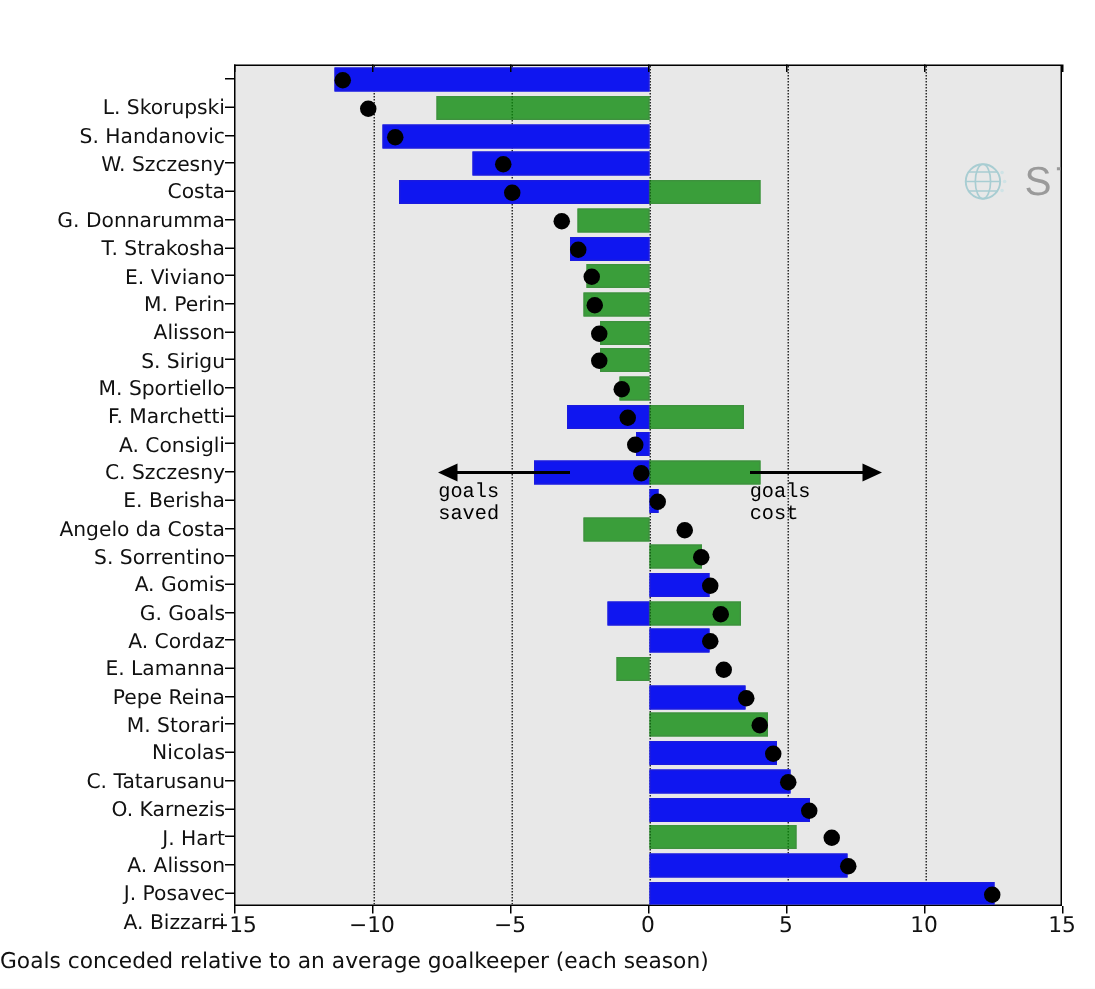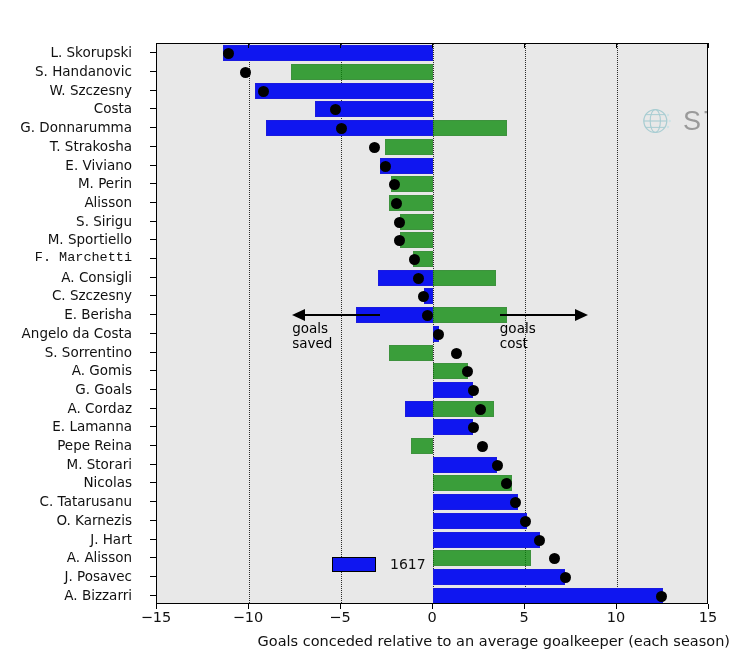--- a/index.html
+++ b/index.html
@@ -66,26 +66,27 @@
     border-radius: 50%;
     background: #000;
     top: 4px;
     margin-left: -5.5px;
   }
 
   
   .ylabels { position: absolute; left: 0; top: 43px; width: 152px; }
   .ylabel {
     position: absolute;
-    right: 20px;
+    right: 2px;
     text-align: left;
     font-size: 13.5px;
     line-height: 14px;
     white-space: nowrap;
     color: #111;
+    margin-top: 20px;
   }
   .ytick {
     position: absolute;
     left: 150px;
     width: 6px; height: 0;
     border-top: 1.3px solid #000;
   }
 
   
   .xtick {
@@ -101,27 +102,27 @@
     position: absolute;
     top: 609px;
     font-size: 14.5px;
     transform: translateX(-50%);
     color: #111;
     white-space: nowrap;
   }
   .xaxis-title {
     position: absolute;
     left: 0; right: 0; top: 633px;
-    text-align: right;
+    text-align: left;
     font-size: 14.5px;
     color: #111;
   }
 
   
-  .annot { position: absolute; font-size: 13.5px; line-height: 15px; color: #000; }
+  .annot { position: absolute; font-size: 13.5px; line-height: 15px; color: #000; font-family: Liberation Mono, monospace; }
   .annot .txt { white-space: pre-line; }
   .arrow-wrap { position: relative; height: 12px; }
   .arrow-line {
     position: absolute; top: 5px; height: 0;
     border-top: 2px solid #000;
   }
   .arrow-head {
     position: absolute; top: 0;
     width: 0; height: 0;
     border-top: 6px solid transparent;
@@ -196,21 +197,21 @@
       <div class="ylabel" style="top: 114.55px;">E. Viviano</div>
       <div class="ytick" style="top: 121.55px;"></div>
       <div class="ylabel" style="top: 133.25px;">M. Perin</div>
       <div class="ytick" style="top: 140.25px;"></div>
       <div class="ylabel" style="top: 151.95px;">Alisson</div>
       <div class="ytick" style="top: 158.95px;"></div>
       <div class="ylabel" style="top: 170.65px;">S. Sirigu</div>
       <div class="ytick" style="top: 177.65px;"></div>
       <div class="ylabel" style="top: 189.35px;">M. Sportiello</div>
       <div class="ytick" style="top: 196.35px;"></div>
-      <div class="ylabel" style="top: 208.05px; font-family: Liberation Mono, monospace;">F. Marchetti</div>
+      <div class="ylabel" style="top: 208.05px;">F. Marchetti</div>
       <div class="ytick" style="top: 215.05px;"></div>
       <div class="ylabel" style="top: 226.75px;">A. Consigli</div>
       <div class="ytick" style="top: 233.75px;"></div>
       <div class="ylabel" style="top: 245.45px;">C. Szczesny</div>
       <div class="ytick" style="top: 252.45px;"></div>
       <div class="ylabel" style="top: 264.15px;">E. Berisha</div>
       <div class="ytick" style="top: 271.15px;"></div>
       <div class="ylabel" style="top: 282.85px;">Angelo da Costa</div>
       <div class="ytick" style="top: 289.85px;"></div>
       <div class="ylabel" style="top: 301.55px;">S. Sorrentino</div>
@@ -405,24 +406,20 @@
       <div class="arrow-wrap" style="width:88px">
         <div class="arrow-line" style="left:0;right:10px"></div>
         <div class="arrow-head right"></div>
       </div>
       <div class="txt">goals
 cost</div>
     </div>
 
     <div class="legend">
       <div class="legend-row">
-        <span class="legend-key k1617"></span>
-        <span class="legend-label">1617</span>
-      </div>
-      <div class="legend-row">
         
         
       </div>
     </div>
   </div>
 
   <div id="axis-decor">
       <div class="xtick" style="left: 156px;"></div>
       <div class="xtick inner" style="left: 156px;"></div>
       <div class="xlabel" style="left: 156px;">−15</div>

